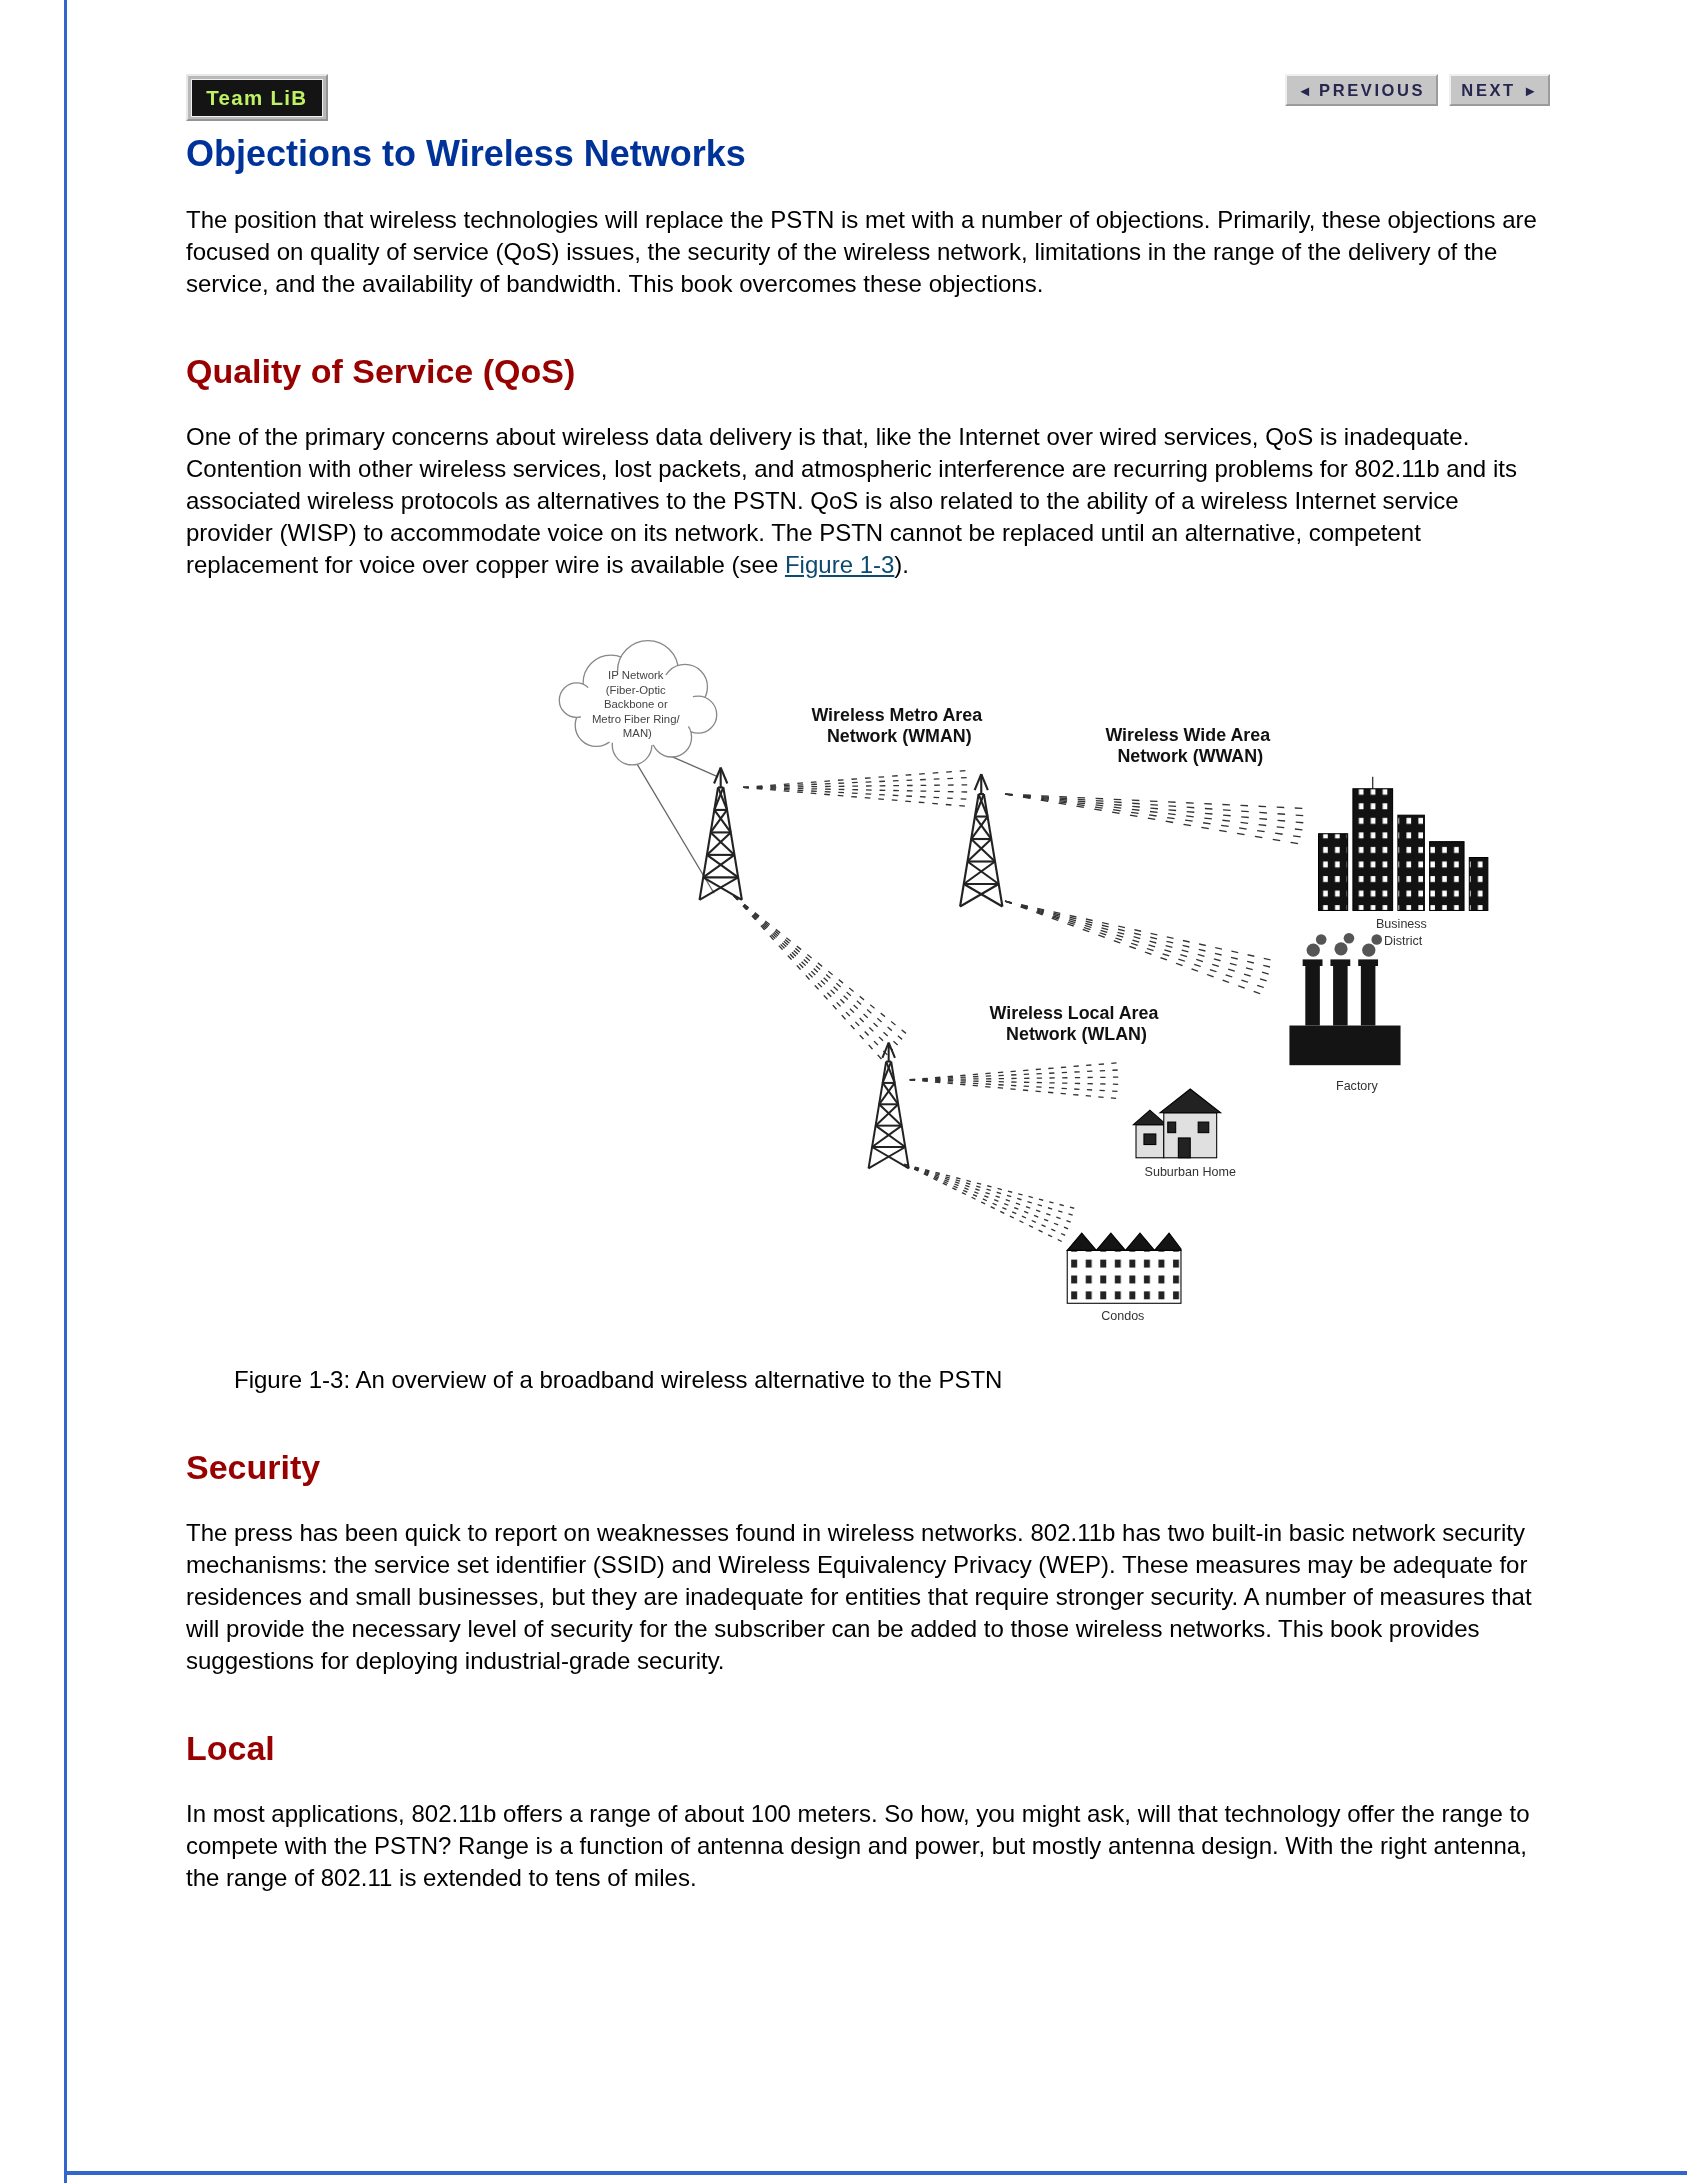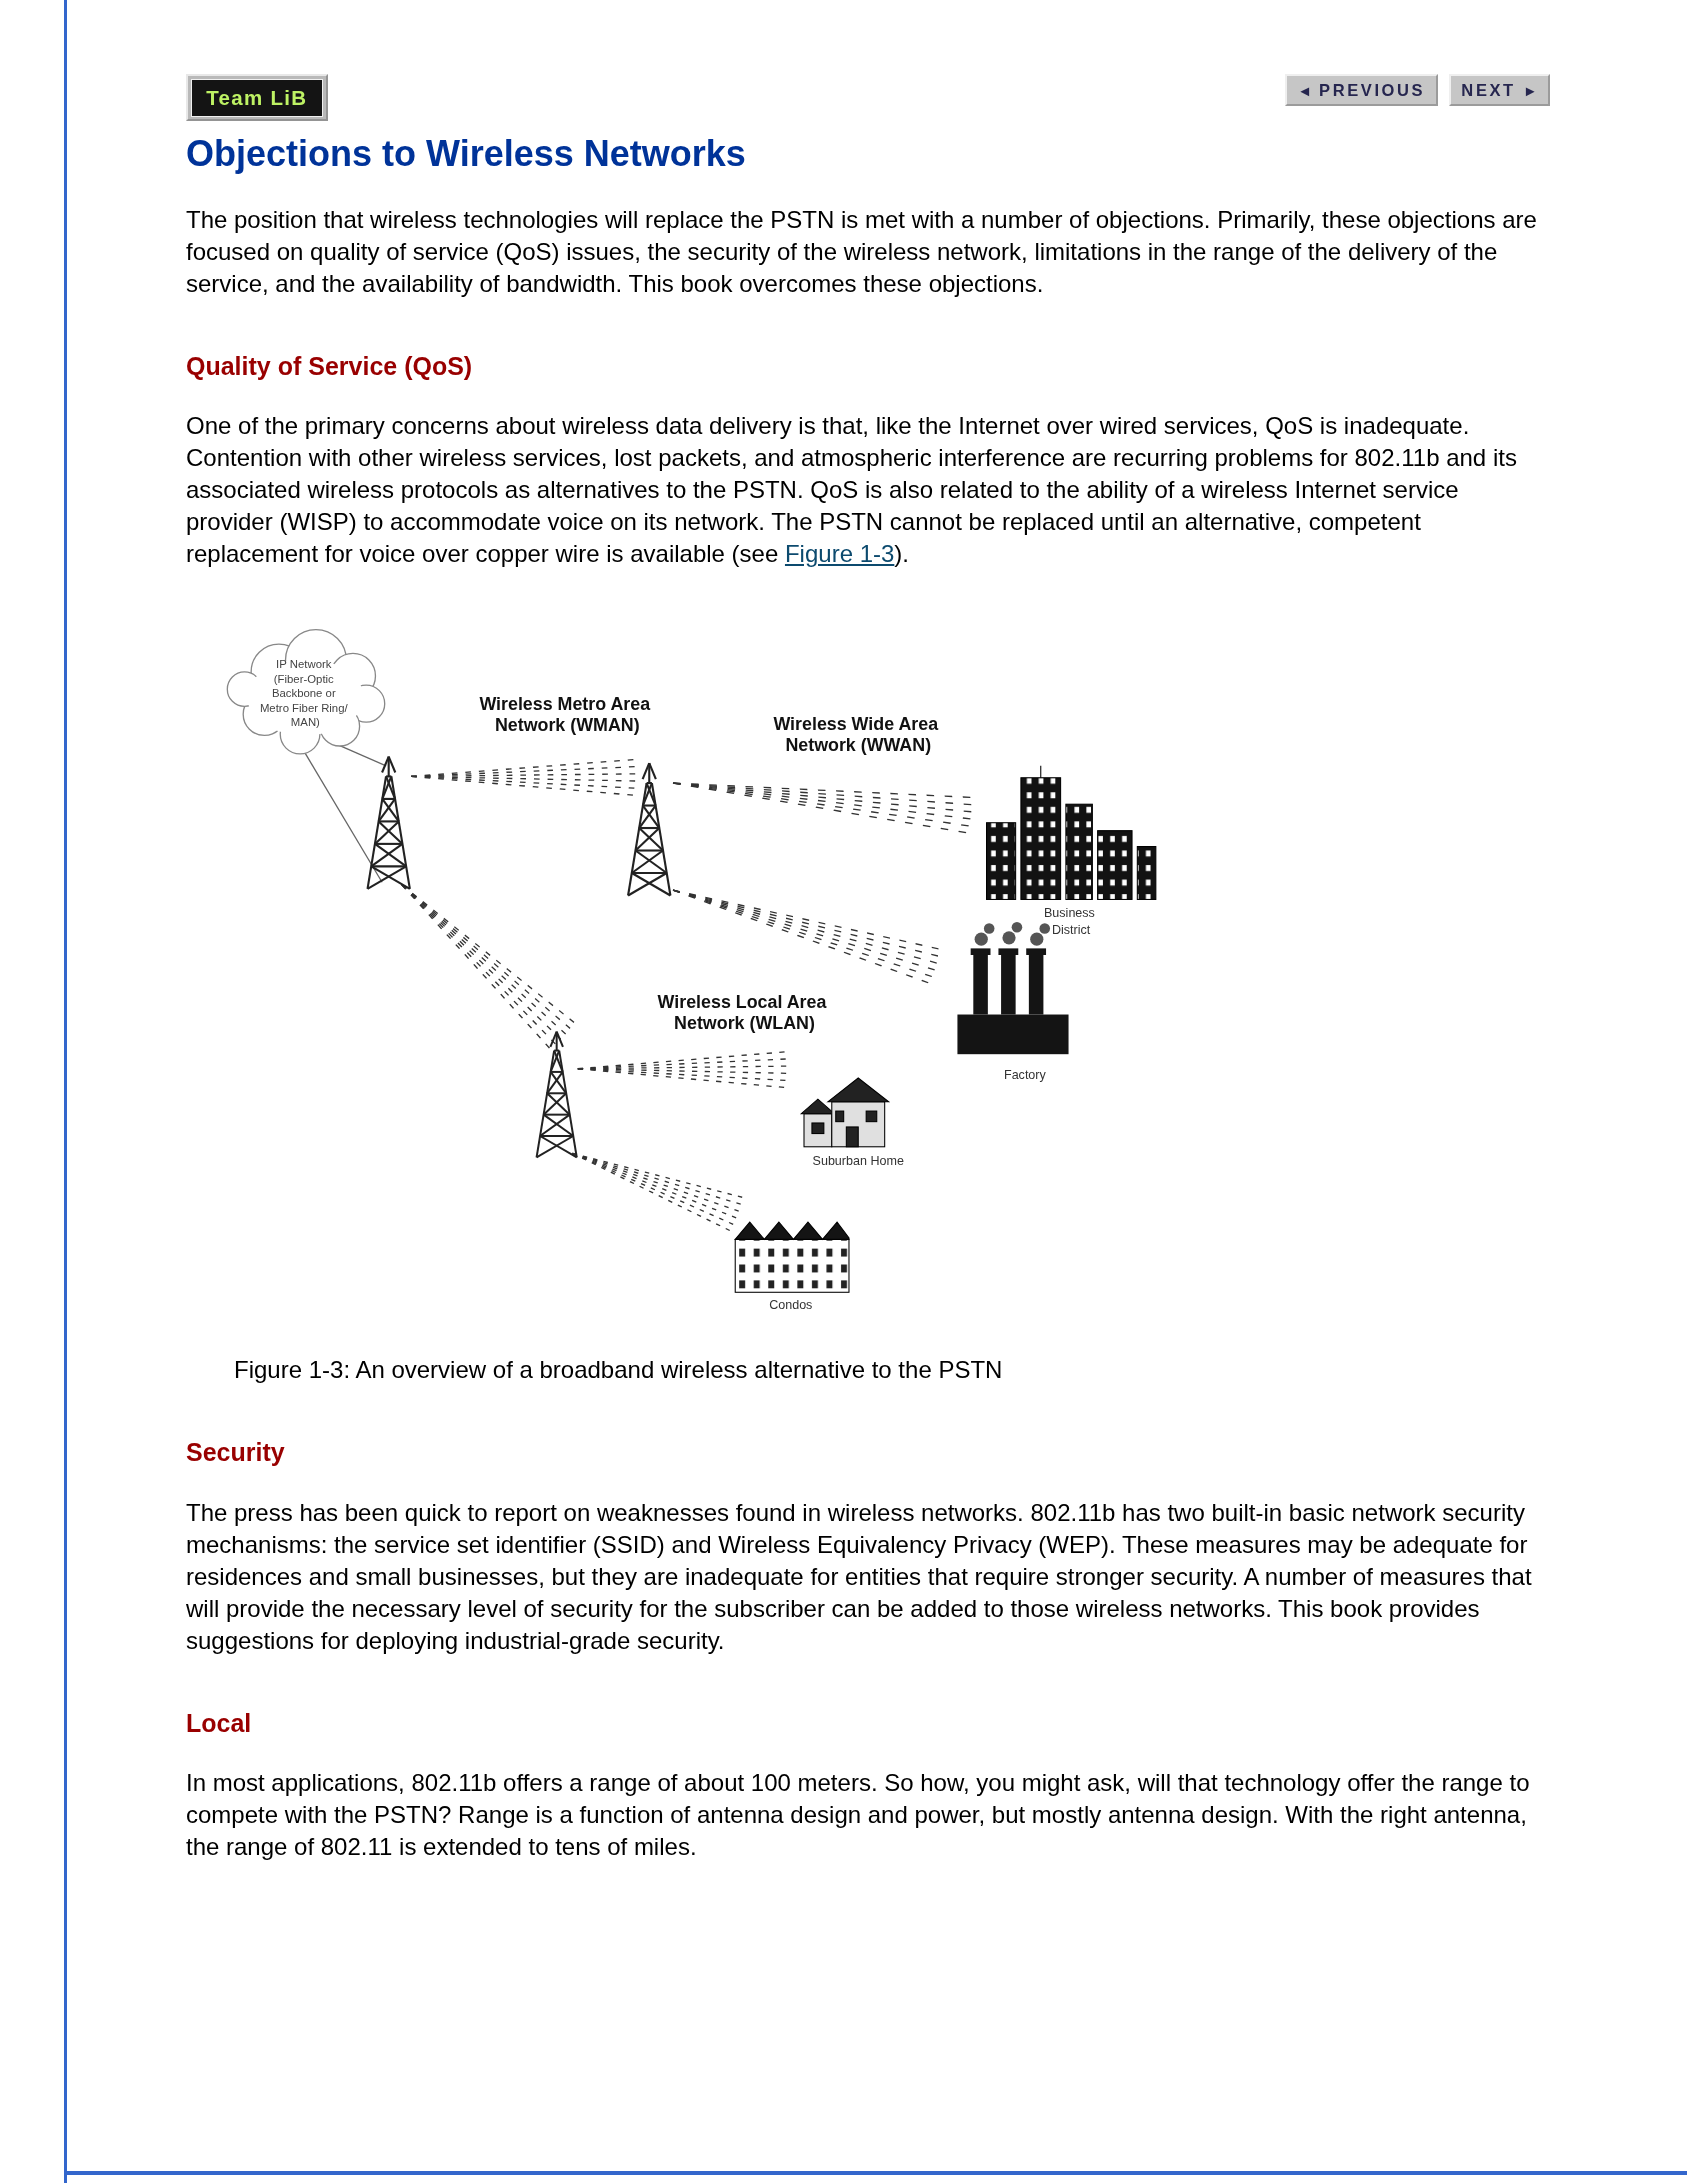--- a/index.html
+++ b/index.html
@@ -29,26 +29,26 @@
   .navbtns { display: flex; gap: 11px; }
   .navbtn {
     background: #c6c6c6; border: 2.6px outset #efefef;
     color: #26264f; font-family: "Liberation Sans", sans-serif;
     font-size: 16.5px; font-weight: bold; letter-spacing: 2.6px;
     padding: 4.6px 10.6px; cursor: pointer; white-space: nowrap;
   }
   .navbtn .arrow { letter-spacing: 0; font-size: 14.6px; }
 
   h1.page-title { color: #003399; font-size: 36px; line-height: 1.15; margin: 12px 0 29px; font-weight: bold; }
-  h2.section-heading { color: #990000; font-size: 25px; line-height: 1.15; margin: 52px 0 30px; font-weight: bold; }
+  h2.section-heading { color: #990000; font-size: 34px; line-height: 1.15; margin: 52px 0 30px; font-weight: bold; }
   p.body-text { margin: 0 0 24px 0; }
   .it { }
   a.fig-link { color: #0c4a6e; text-decoration: underline; cursor: pointer; }
 
-  .figure-wrap { margin: 58px 0 0 40px; }
+  .figure-wrap { margin: 58px 0 0 40px; text-align: right; }
   .fig-caption { margin: 22.5px 0 0 48px; }
 
   svg text { font-family: "Liberation Sans", sans-serif; }
   .fig-big-label  { font-size: 13.5px; font-weight: bold; fill: #111; }
   .fig-small-label{ font-size: 9.5px; fill: #333; }
   .fig-cloud-text { font-size: 8.6px; fill: #444; }
 </style>
 </head>
 <body>
 

